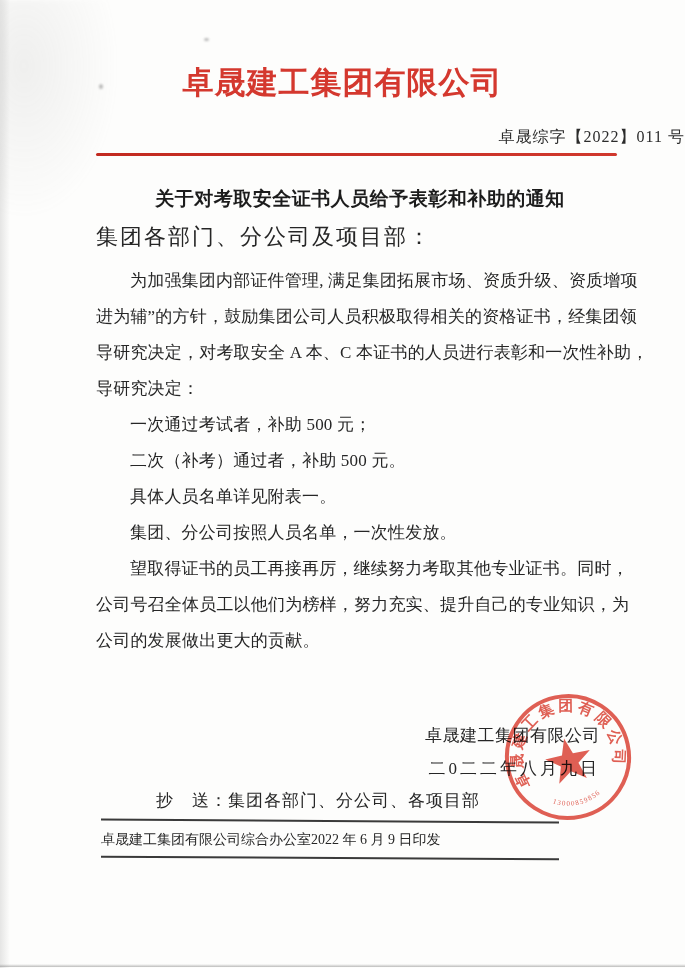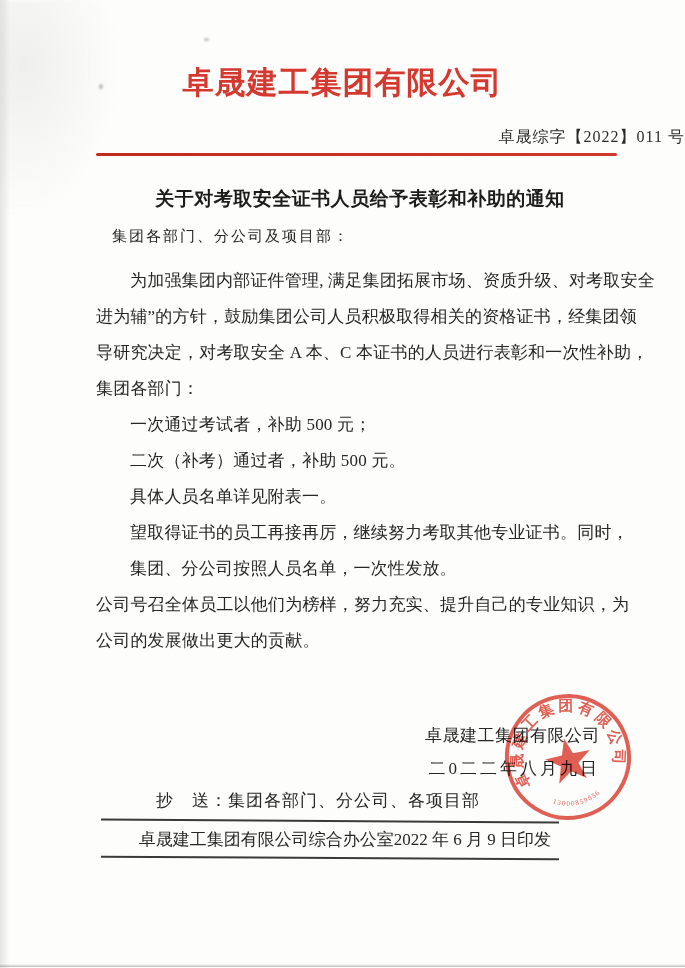--- a/index.html
+++ b/index.html
@@ -38,22 +38,22 @@
   .red-rule{
     position:absolute;left:96px;top:153px;width:521px;height:3px;
     background:linear-gradient(90deg,#c22a20,#d0382d);border-radius:2px;
   }
   .heading{
     position:absolute;left:0;right:0;top:188px;
     text-align:center;font-size:19px;line-height:21px;font-weight:bold;
     color:#1c1c1c;letter-spacing:.5px;white-space:nowrap;padding-left:35px;
   }
   .salutation{
-    position:absolute;left:112px;top:226px;
-    font-size:15px;line-height:21px;letter-spacing:2px;white-space:nowrap;
+    position:absolute;left:96px;top:226px;
+    font-size:22px;line-height:21px;letter-spacing:2px;white-space:nowrap;
   }
   .body-lines{
     position:absolute;left:96px;top:263px;width:520px;
     font-size:17px;
   }
   .body-lines .bline{height:36px;line-height:36px;white-space:nowrap;letter-spacing:.2px;}
   .body-lines .ind{padding-left:34px;}
   .body-lines .gap{}
 
   .signature{
@@ -74,22 +74,22 @@
 
   .footer-cc{
     position:absolute;left:120px;top:791px;
     font-size:17px;line-height:20px;letter-spacing:1px;white-space:nowrap;margin-left:36px;
   }
   .footer-rule{position:absolute;left:101px;width:458px;height:2px;background:#3a3a3a;}
   .rule-1{top:820px;transform:rotate(.4deg);}
   .rule-2{top:857px;transform:rotate(.3deg);}
   .footer-print{
     position:absolute;left:101px;top:829px;width:450px;
-    display:flex;justify-content:flex-end;align-items:baseline;
-    font-size:17px;line-height:21px;white-space:nowrap;
+    display:flex;justify-content:flex-start;align-items:baseline;
+    font-size:14px;line-height:21px;white-space:nowrap;
   }
 </style>
 </head>
 <body>
 
 <div class="page">
 
   <div class="scan-smudge"></div>
   <div class="speck speck1"></div>
   <div class="speck speck2"></div>
@@ -98,29 +98,29 @@
 
   <div class="doc-number">卓晟综字【2022】011 号</div>
 
   <div class="red-rule"></div>
 
   <div class="heading">关于对考取安全证书人员给予表彰和补助的通知</div>
 
   <div class="salutation">集团各部门、分公司及项目部：</div>
 
   <div class="body-lines">
-    <div class="bline ind">为加强集团内部证件管理, 满足集团拓展市场、资质升级、对考取安全</div>
+    <div class="bline ind">为加强集团内部证件管理, 满足集团拓展市场、资质升级、资质增项</div>
     <div class="bline">进为辅”的方针，鼓励集团公司人员积极取得相关的资格证书，经集团领</div>
     <div class="bline">导研究决定，对考取安全 A 本、C 本证书的人员进行表彰和一次性补助，</div>
-    <div class="bline">集团各部门：</div>
+    <div class="bline">导研究决定：</div>
     <div class="bline ind gap">一次通过考试者，补助 500 元；</div>
     <div class="bline ind">二次（补考）通过者，补助 500 元。</div>
     <div class="bline ind">具体人员名单详见附表一。</div>
+    <div class="bline ind">集团、分公司按照人员名单，一次性发放。</div>
     <div class="bline ind">望取得证书的员工再接再厉，继续努力考取其他专业证书。同时，</div>
-    <div class="bline ind">集团、分公司按照人员名单，一次性发放。</div>
     <div class="bline">公司号召全体员工以他们为榜样，努力充实、提升自己的专业知识，为</div>
     <div class="bline">公司的发展做出更大的贡献。</div>
   </div>
 
   <div class="signature">
     <div class="sig-company">卓晟建工集团有限公司</div>
     <div class="sig-date">二0二二年八月九日</div>
   </div>
 
   <svg class="seal" viewBox="-80 -80 160 160" xmlns="http://www.w3.org/2000/svg">

